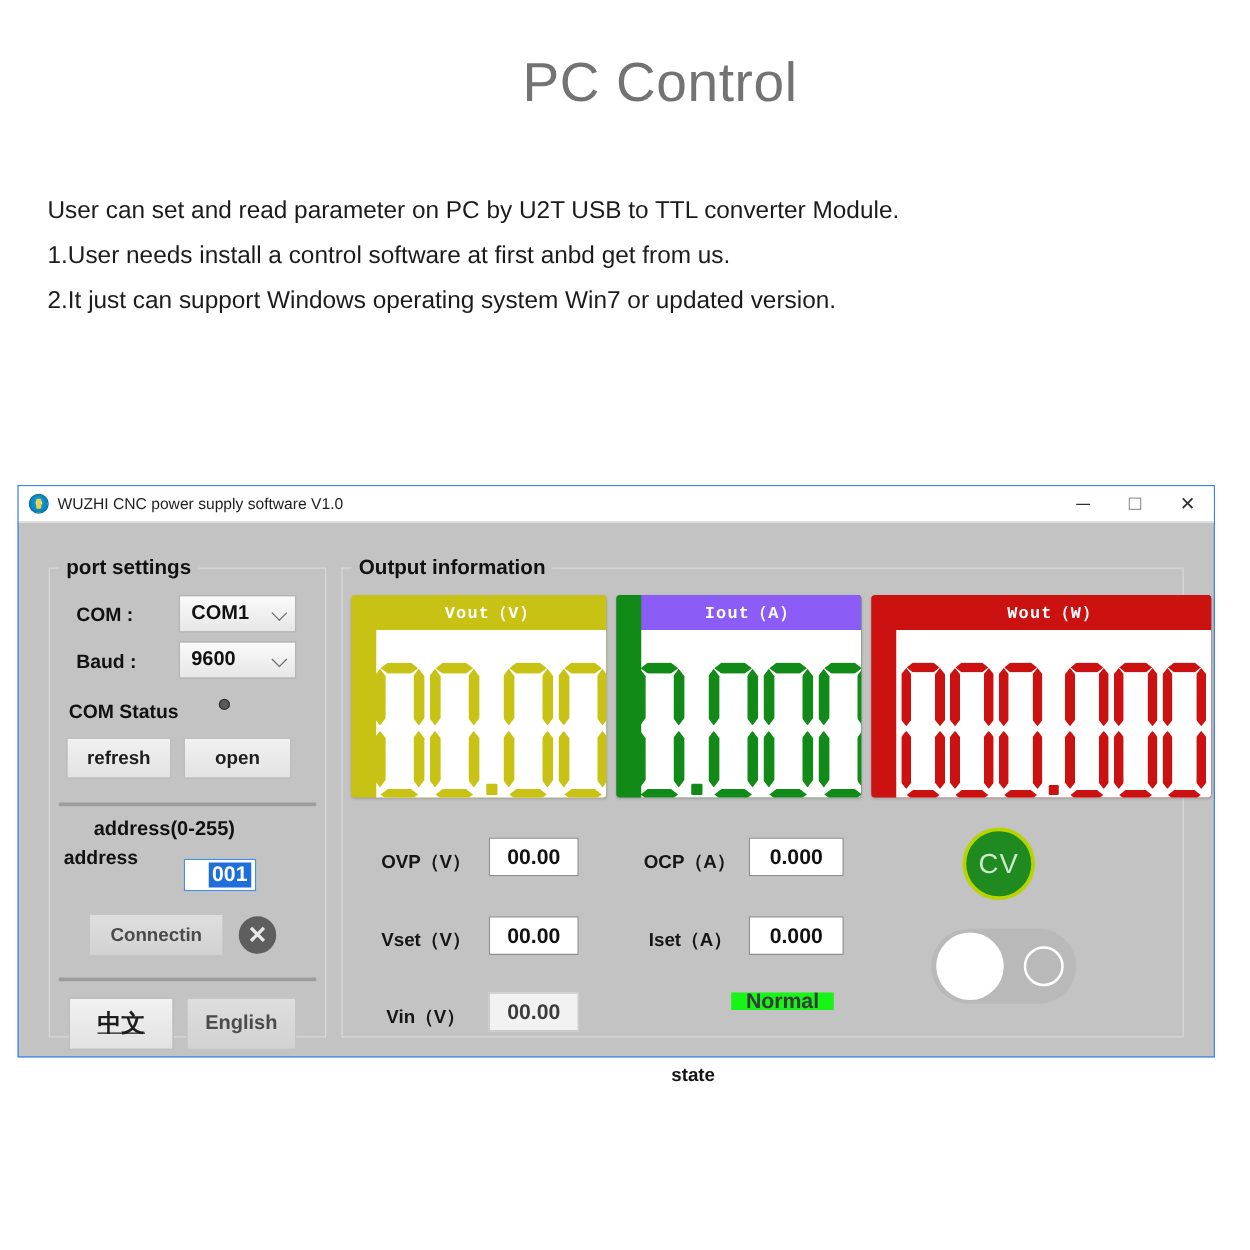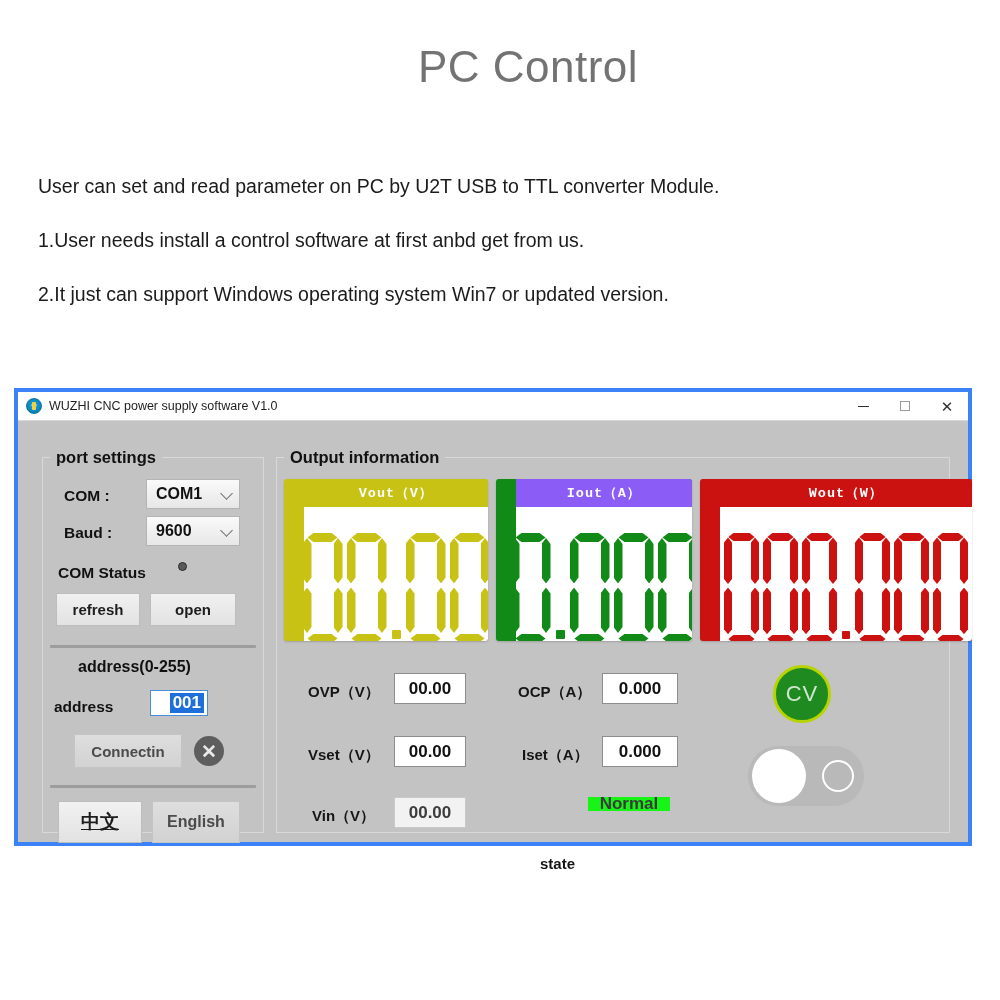--- a/index.html
+++ b/index.html
@@ -16,28 +16,28 @@
   .hero-title {
     position: absolute; left: 0; top: 42px; width: 1000px;
     text-align: center;
     font-size: 44px; color: #1a7ff0; font-weight: 400;
     letter-spacing: 0.5px;
   }
   .body-copy {
     position: absolute; left: 38px; top: 150px; width: 920px;
     color: #1b1b1b; font-size: 19.5px; line-height: 36px;
   }
-  .body-copy .ln { display: block; white-space: nowrap; margin-top: 18px; }
+  .body-copy .ln { display: block; white-space: nowrap; }
 
   
   .app-window {
     position: absolute; left: 14px; top: 388px;
     width: 958px; height: 458px;
     background: #c3c3c3;
-    border: 4px solid #3b82f6;
+    border: 1px solid #3b82f6;
     box-sizing: border-box;
   }
   .titlebar {
     position: relative; height: 28px; background: #ffffff;
     border-bottom: 1px solid #d8d8d8;
     display: flex; align-items: center;
   }
   .tb-icon {
     width: 16px; height: 16px; margin-left: 8px; margin-right: 7px;
     border-radius: 50%;
@@ -241,21 +241,21 @@
         <span>refresh</span>
       </div>
       <div class="btn" style="left:132px; top:172px; width:86px; height:33px;">
         <span>open</span>
       </div>
 
       <div class="group-sep" style="left:32px; top:224px; width:206px;"></div>
 
       <div class="lbl-bold" style="left:60px; top:237px; font-size:16px;">address(0-255)</div>
 
-      <div class="lbl-bold" style="left:36px; top:277px;">address</div>
+      <div class="lbl-bold" style="left:36px; top:260px;">address</div>
       <div class="addr-input" style="left:132px; top:269px; width:58px; height:26px;">
         <span class="sel">001</span>
       </div>
 
       <div class="btn dim" style="left:56px; top:313px; width:108px; height:34px;">
         <span>Connectin</span>
       </div>
       <div class="x-icon" style="left:176px; top:315px;">
         <span>✕</span>
       </div>

